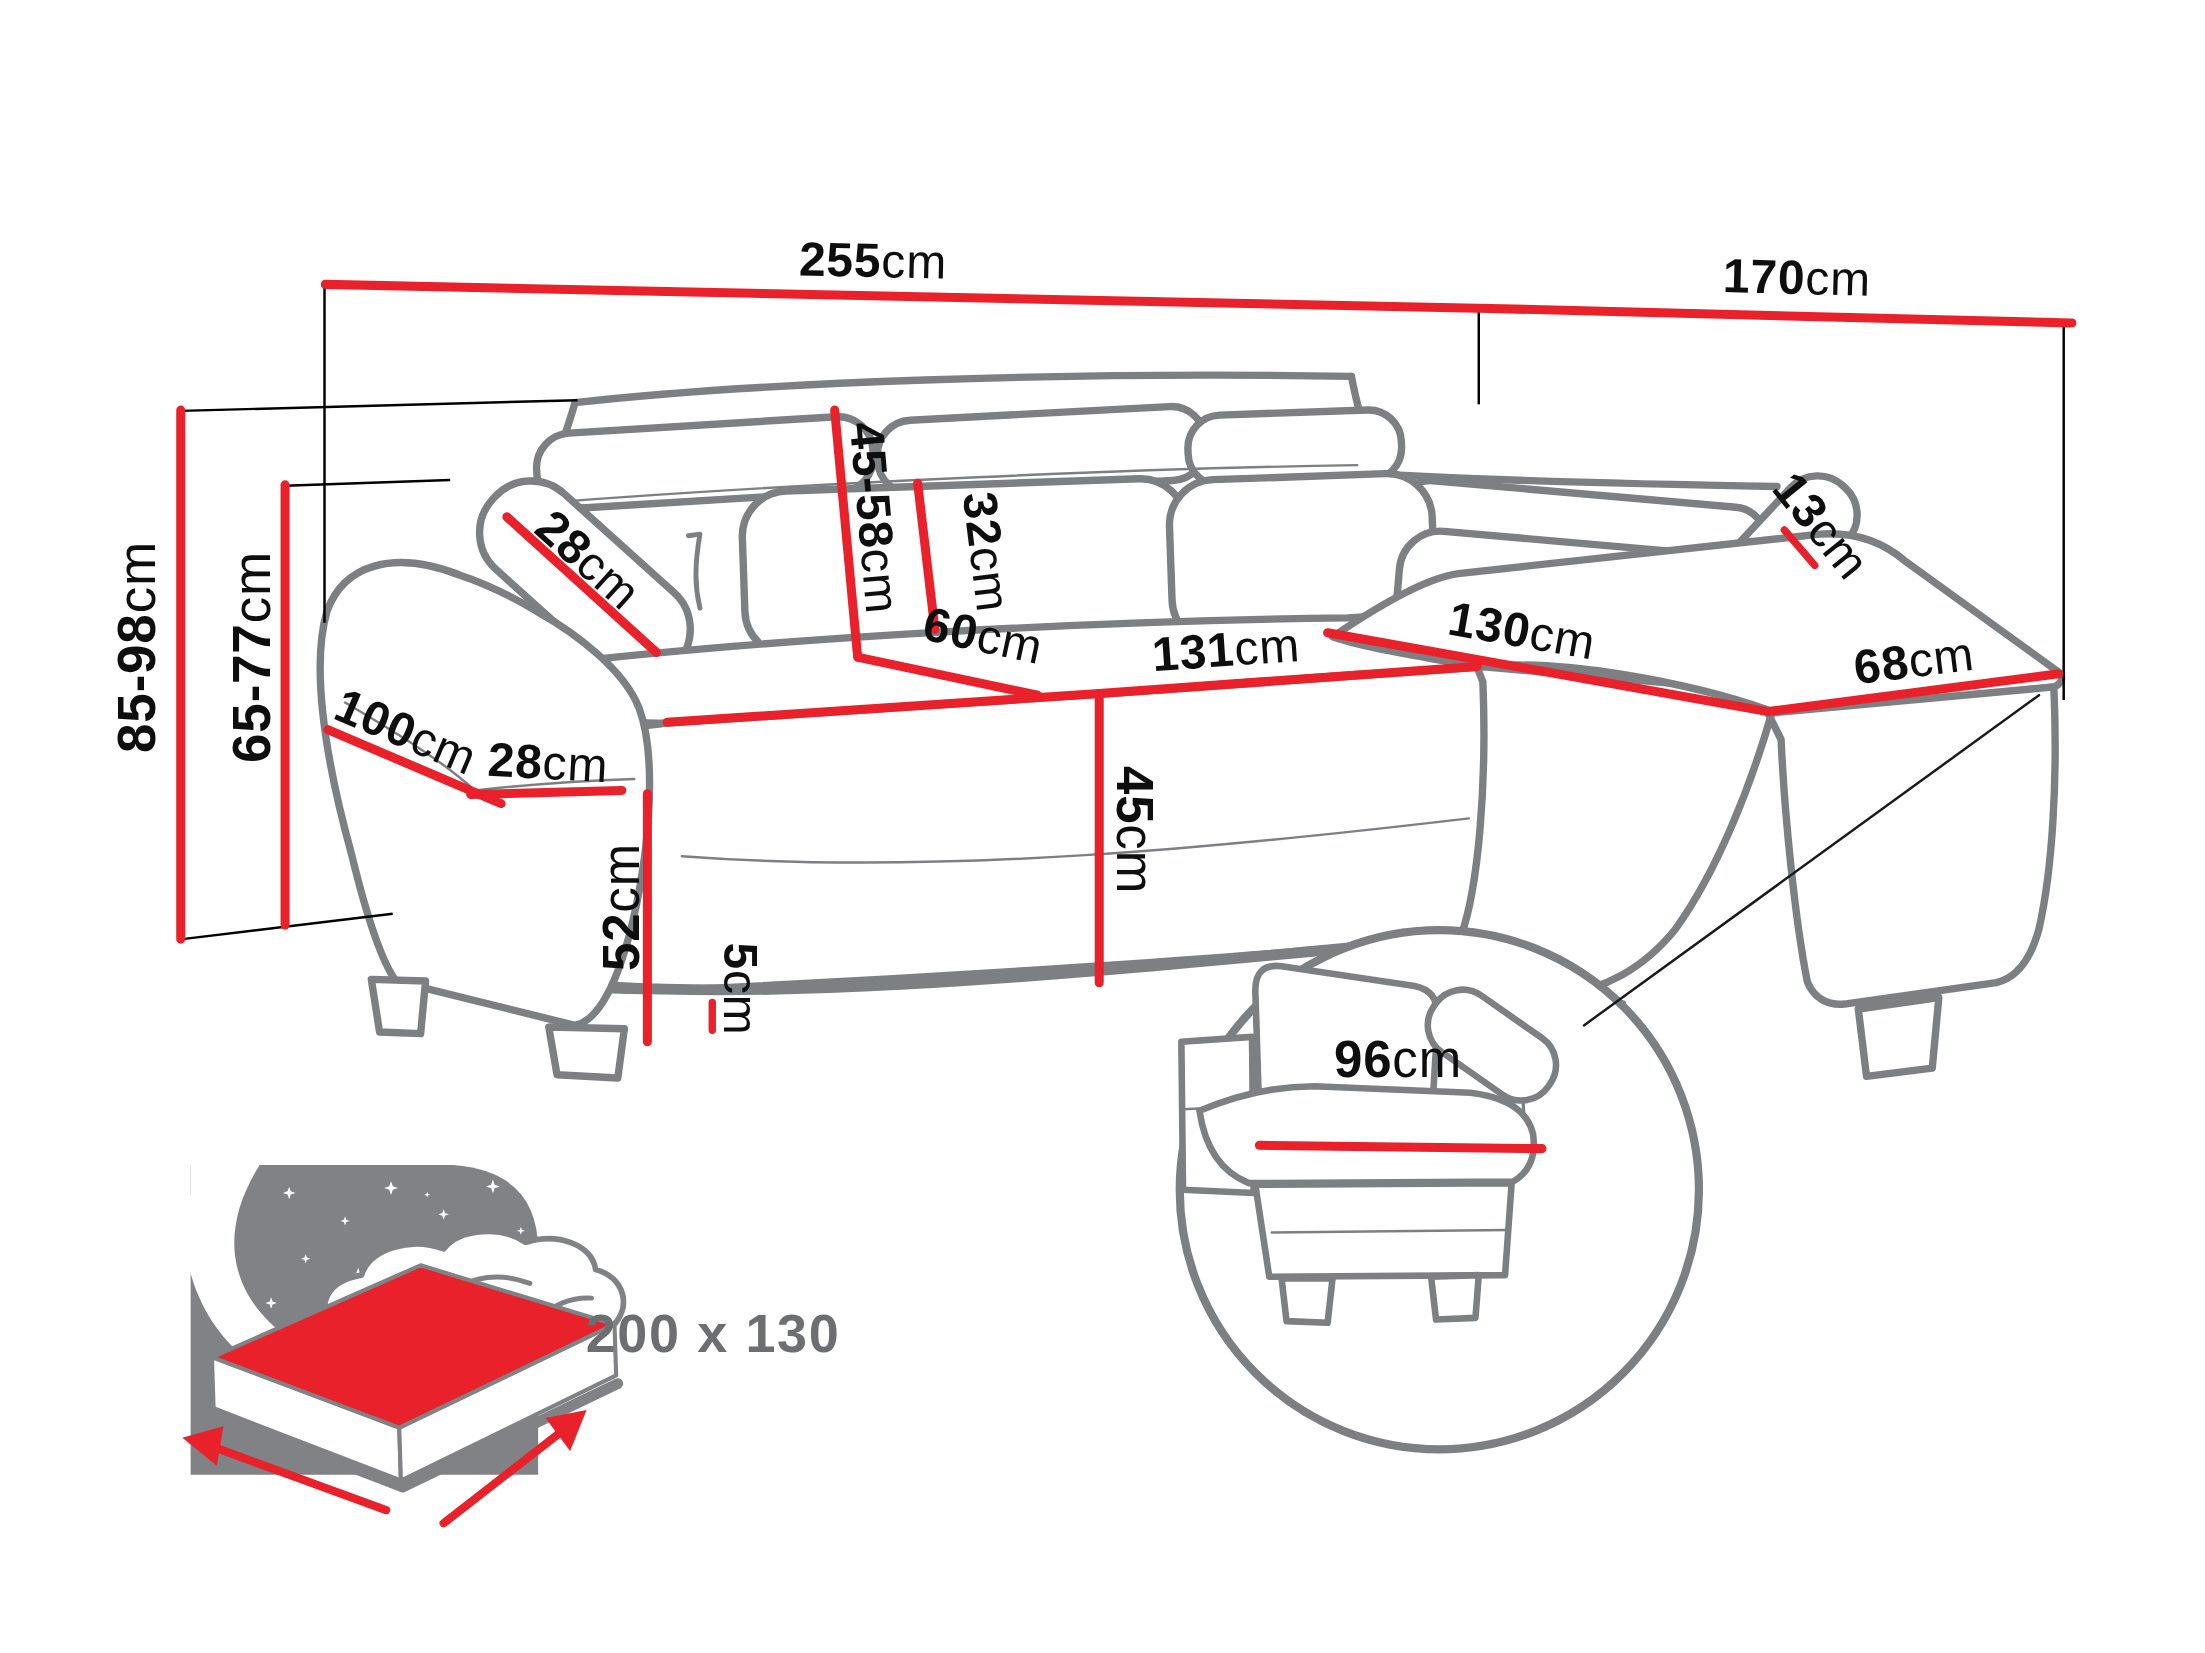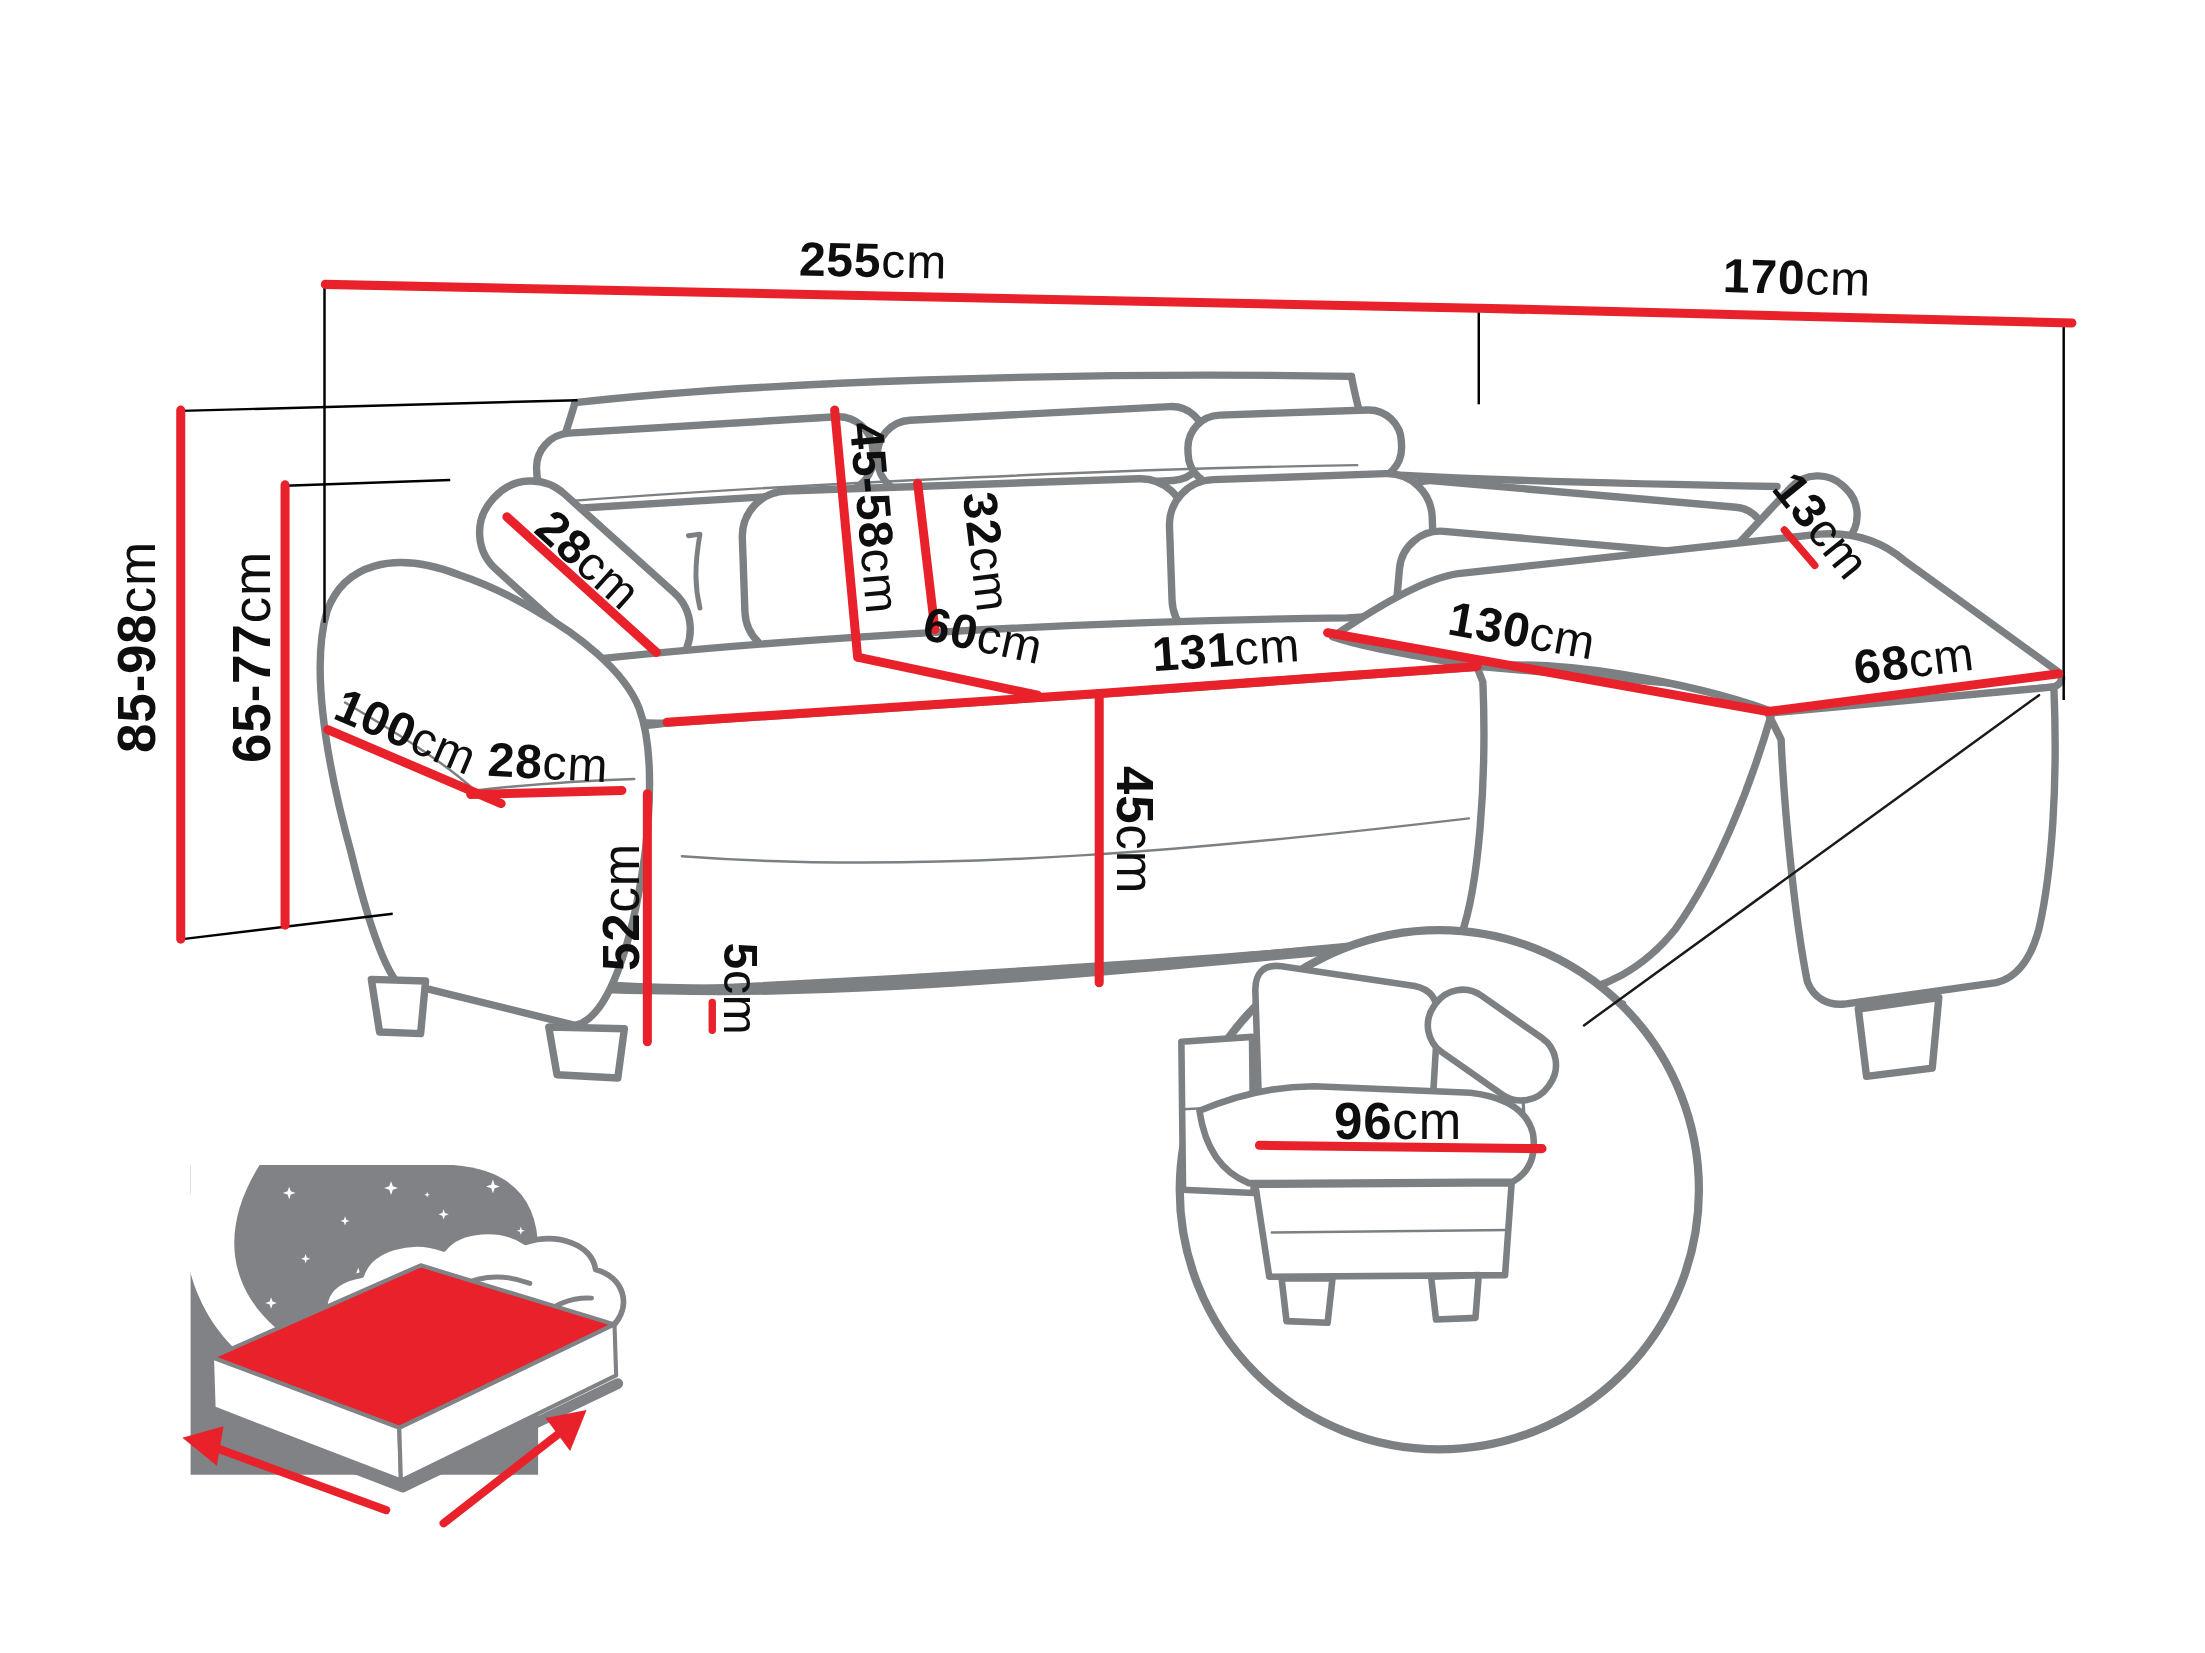--- a/index.html
+++ b/index.html
@@ -22,21 +22,21 @@
   #L-b4558{left:874px;top:518px; transform:translate(-50%,-50%) rotate(85deg);}
   #L-s60  {left:983px;top:636px; transform:translate(-50%,-50%) rotate(12deg);}
   #L-c32  {left:986px;top:552px; transform:translate(-50%,-50%) rotate(83deg);}
   #L-s131 {left:1226px;top:650px; transform:translate(-50%,-50%) rotate(-4deg);}
   #L-ch130{left:1522px;top:631px; transform:translate(-50%,-50%) rotate(10deg);}
   #L-p13  {left:1821px;top:526px; transform:translate(-50%,-50%) rotate(51deg);}
   #L-ch68 {left:1914px;top:661px; transform:translate(-50%,-50%) rotate(-7deg);}
   #L-f52  {left:621px; top:907px;transform:translate(-50%,-50%) rotate(-90deg);}
   #L-l5   {left:740px; top:989px;transform:translate(-50%,-50%) rotate(90deg);}
   #L-s45  {left:1134px;top:830px;transform:translate(-50%,-50%) rotate(90deg);}
-  #L-det96{left:1398px;top:1121px;transform:translate(-50%,-50%);text-align:right;}
+  #L-det96{left:1398px;top:1059px;transform:translate(-50%,-50%);text-align:right;}
   #L-bed  {left:713px; top:1333px;transform:translate(-50%,-50%);}
 </style>
 </head>
 <body>
 
 <div id="canvas">
 
 <svg id="art" width="2205" height="1654" viewBox="0 0 2684 2013" xmlns="http://www.w3.org/2000/svg">
   <defs>
     <path id="star" d="M0,-7 L1.8,-1.8 L7,0 L1.8,1.8 L0,7 L-1.8,1.8 L-7,0 L-1.8,-1.8 Z"></path>
@@ -195,14 +195,15 @@
   <div class="dim fs58" id="L-s60"><span class="v">60</span><span class="u">cm</span></div>
   <div class="dim fs58" id="L-c32"><span class="v">32</span><span class="u">cm</span></div>
   <div class="dim fs58" id="L-s131"><span class="v">131</span><span class="u">cm</span></div>
   <div class="dim fs58" id="L-ch130"><span class="v">130</span><span class="u">cm</span></div>
   <div class="dim fs58" id="L-p13"><span class="v">13</span><span class="u">cm</span></div>
   <div class="dim fs58" id="L-ch68"><span class="v">68</span><span class="u">cm</span></div>
   <div class="dim fs60" id="L-f52"><span class="v">52</span><span class="u">cm</span></div>
   <div class="dim fs58" id="L-l5"><span class="v">5</span><span class="u">cm</span></div>
   <div class="dim fs60" id="L-s45"><span class="v">45</span><span class="u">cm</span></div>
   <div class="dim fs60" id="L-det96"><span class="v">96</span><span class="u">cm</span></div>
+  <div class="bedsize" id="L-bed"><span>200 x 130</span></div>
 </div>
 
 
 </body></html>

